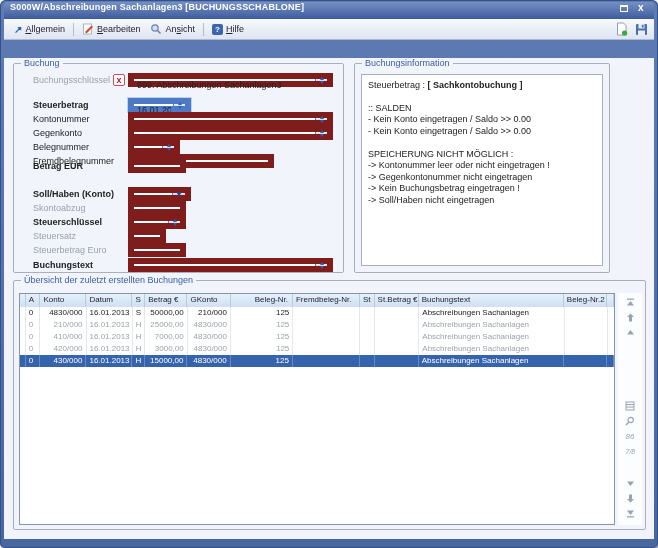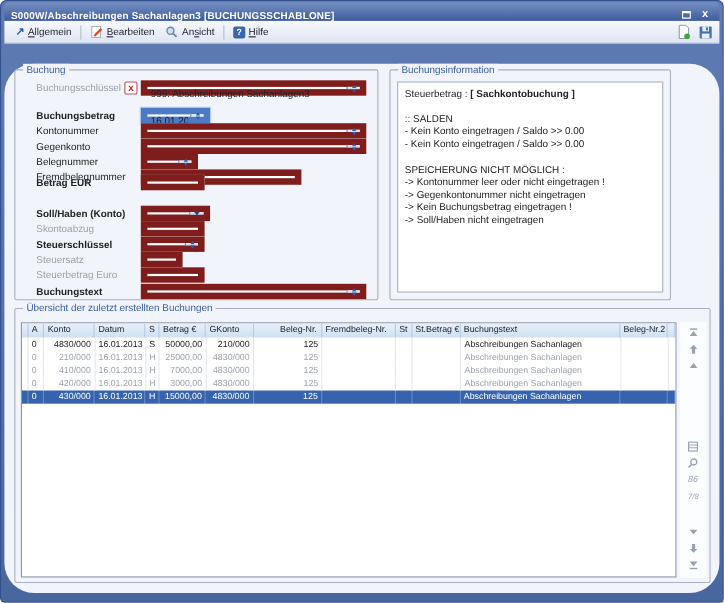--- a/index.html
+++ b/index.html
@@ -1,21 +1,21 @@
 <!DOCTYPE html>
 <html><head>
 <meta charset="utf-8">
 <style>
   html,body{margin:0;padding:0;background:#fff;}
   *{box-sizing:border-box;font-family:"Liberation Sans",sans-serif;}
   .window{position:relative;width:658px;height:548px;background:#50699F;
     background:linear-gradient(#5F7BB4,#49679F);border-radius:6px 6px 5px 5px;
     box-shadow:inset 0 0 0 1px #33518D, 3px 3px 4px rgba(40,45,60,.45);overflow:hidden;}
   
-  .titlebar{position:absolute;top:2px;left:4px;right:4px;height:17px;display:flex;align-items:flex-end;
+  .titlebar{position:absolute;top:2px;left:4px;right:4px;height:17px;display:flex;align-items:flex-start;
     padding:0 6px;background:linear-gradient(#7690C2,#3D5C9E);border-radius:4px 4px 0 0;
     color:#fff;font-size:9px;font-weight:bold;letter-spacing:.2px;}
   .titlebar .spacer{flex:1;}
   .tb-btn{width:14px;height:12px;display:flex;align-items:center;justify-content:center;margin-left:3px;cursor:default;}
   .restore-glyph{display:block;width:8px;height:7px;border:1px solid #fff;border-top:2px solid #fff;background:transparent;}
   .close-glyph{color:#fff;font-size:10px;font-weight:bold;line-height:10px;}
   
   .menubar{position:absolute;top:19px;left:4px;right:4px;height:21px;display:flex;align-items:center;
     background:linear-gradient(#F7F9FC,#DEE5F1);border-bottom:1px solid #AFBACE;padding:0 5px;font-size:9px;color:#223;}
   .menu-item{display:flex;align-items:center;gap:3px;padding:2px 5px;cursor:default;}
@@ -27,21 +27,21 @@
   .tool-ico{width:16px;height:15px;display:flex;align-items:center;justify-content:center;margin-left:4px;}
   
   .tabband{position:absolute;top:40px;left:4px;right:4px;height:18px;background:#7E95BD;
     display:flex;align-items:flex-end;padding-left:10px;}
   .tab{font-size:9px;color:#13203A;background:linear-gradient(#FDFEFF,#CDDCF0);border:1px solid #5F7BAC;border-bottom:none;
     border-radius:3px 3px 0 0;padding:2px 7px 1px 7px;margin-right:2px;height:15px;cursor:default;white-space:nowrap;}
   .tab .num{margin-right:3px;}
   .tab.mn .num{text-decoration:underline;}
   .tab.active{background:#F1F4FA;height:17px;padding-top:3px;position:relative;z-index:2;}
   
-  .content{position:absolute;top:58px;left:4px;right:4px;bottom:9px;background:#F1F4FA;border-radius:27px;}
+  .content{position:absolute;top:58px;left:4px;right:4px;bottom:9px;background:#F1F4FA;}
   .group{position:absolute;border:1px solid #A7AFC0;border-radius:2px;}
   .group-title{position:absolute;top:-6px;left:7px;background:#F1F4FA;color:#3A5EA6;font-size:9px;padding:0 3px;white-space:nowrap;}
   #grp-buchung{left:9px;top:5px;width:331px;height:210px;}
   #grp-info{left:350px;top:5px;width:256px;height:210px;text-decoration:underline;}
   #grp-grid{left:9px;top:222px;width:633px;height:250px;}
   
   .frow{position:absolute;left:0;right:0;height:14px;}
   .flabel{position:absolute;left:19px;top:2px;font-size:9px;color:#222;white-space:nowrap;}
   .flabel.b{font-weight:bold;}
   .flabel.gray{color:#9AA1AB;}
@@ -168,21 +168,21 @@
         <div class="fld" style="left:114px;width:205px;">
           <span class="fval">999: Abschreibungen Sachanlagen3</span>
           <span class="spin">
               <i class="up"></i>
               <i class="dn"></i>
             </span>
         </div>
       </div>
 
       <div class="frow" style="top:34px;">
-        <span class="flabel b">Buchungsbetrag</span>
+        <span class="flabel b">Steuerbetrag</span>
         <div class="fld focus" style="left:114px;width:63px;">
           <span class="fval">16.01.2013</span>
           <span class="spin">
               <i class="up"></i>
               <i class="dn"></i>
             </span>
         </div>
       </div>
 
       <div class="frow" style="top:48px;">

